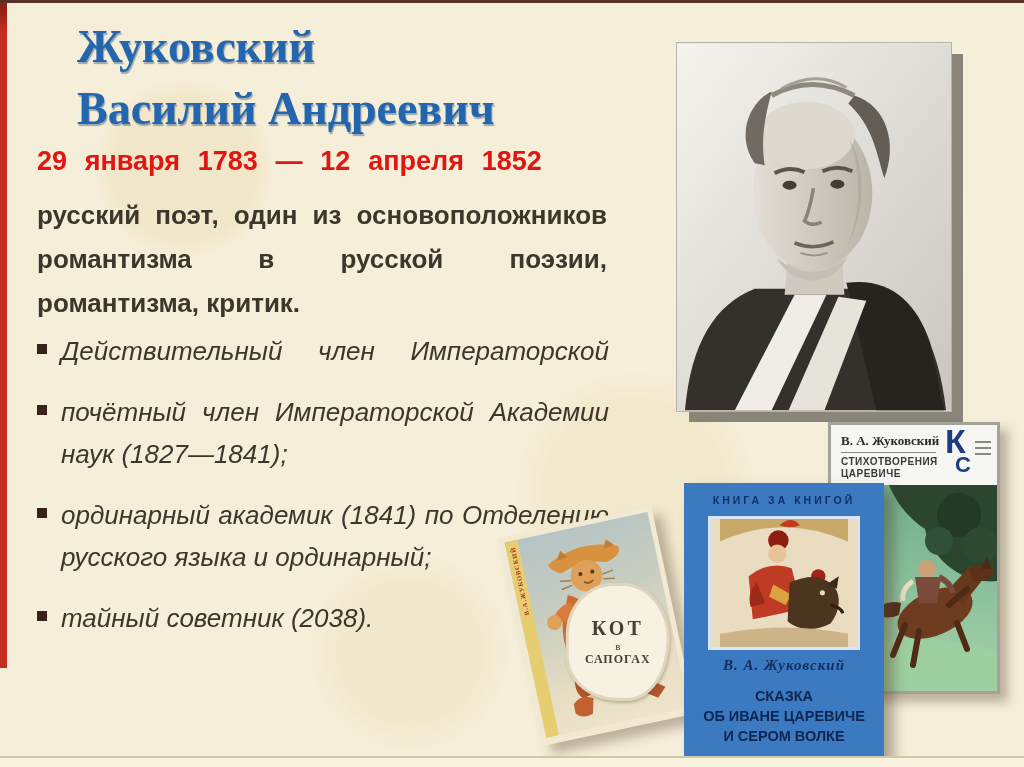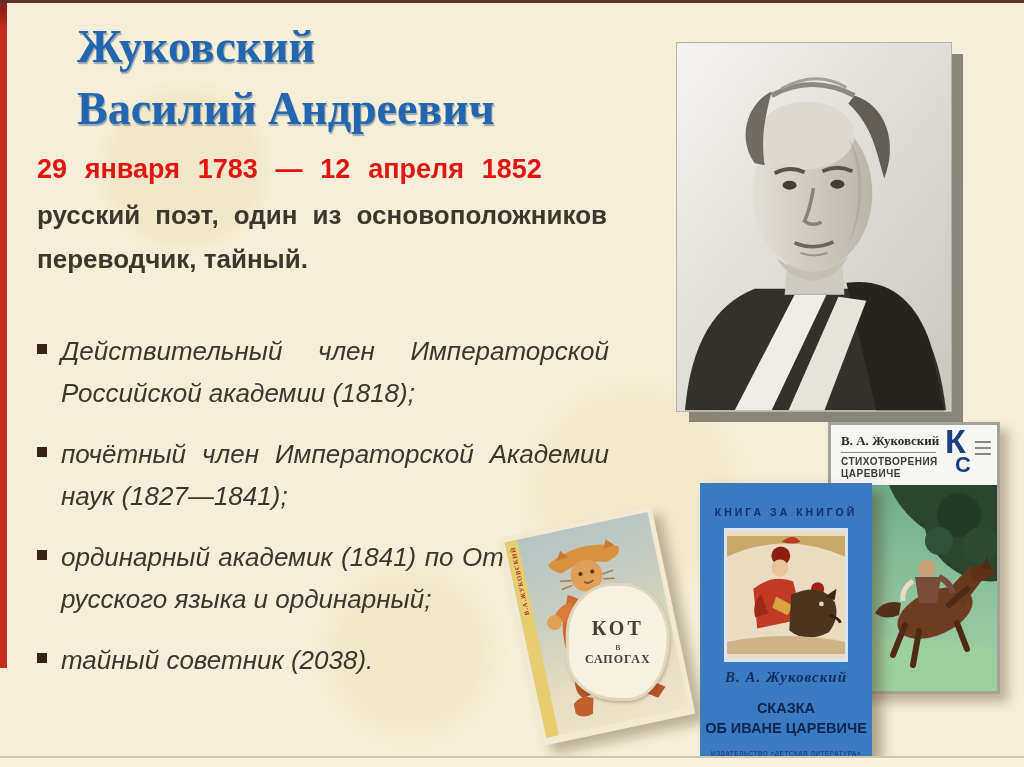--- a/index.html
+++ b/index.html
@@ -14,21 +14,21 @@
     overflow:hidden;}
   .topline{position:absolute;left:0;top:0;width:1024px;height:3px;background:#573028;z-index:9;}
   .leftstripe{position:absolute;left:0;top:0;width:7px;height:668px;background:linear-gradient(180deg,#8c2018 0 8px,#c22d1e 30px,#c22d1e);z-index:8;}
   .bottomstrip{position:absolute;left:0;bottom:0;width:1024px;height:9px;background:#f8f2df;border-top:2px solid #cfc7ab;z-index:8;}
 
   
   .title{position:absolute;left:37px;top:16px;width:600px;color:#2365ae;
     font-family:Liberation Serif, serif;font-weight:bold;font-size:46px;line-height:62px;
     text-shadow:1px 2px 1px rgba(21,58,99,.40);margin-left:40px;}
   .dates{position:absolute;left:37px;top:146px;width:600px;color:#e11511;font-weight:bold;
-    font-size:27px;word-spacing:.38em;margin-top:8px;}
+    font-size:27px;word-spacing:.38em;}
   .desc{position:absolute;left:37px;top:193px;width:570px;color:#3c362c;font-weight:bold;
     font-size:26px;line-height:44px;}
   .jline{text-align:justify;text-align-last:justify;}
   .jline.last{text-align-last:left;}
   .bullets{position:absolute;left:37px;top:330px;width:572px;color:#3c362c;font-size:26px;line-height:42px;font-style:italic;}
   .bullet{position:relative;padding-left:24px;margin-bottom:19px;}
   .bullet .sq{position:absolute;left:0;top:14px;width:10px;height:10px;background:#38221a;}
 
   
   .portrait-shadow{position:absolute;left:689px;top:54px;width:274px;height:368px;background:#6f6a62;opacity:.8;z-index:1;}
@@ -45,22 +45,22 @@
   .poems-rule{width:95px;height:1px;background:#8a8a84;margin:3px 0 3px 0;}
   .poems-title{font-size:10px;font-weight:bold;color:#3a3a3a;letter-spacing:.5px;line-height:12px;}
   .poems-logo{position:absolute;right:4px;top:2px;width:48px;text-align:left;color:#1d3e7e;line-height:.85;}
   .poems-logo .k{font-size:34px;font-weight:bold;}
   .poems-logo .c{font-size:22px;font-weight:bold;margin-left:10px;display:block;}
   .poems-logo .bar{position:absolute;right:2px;width:16px;height:2px;background:#8a8a84;}
   .poems-art{height:206px;}
   .poems-art svg{display:block;width:100%;height:100%;}
 
   
-  .book-tale{left:700px;top:483px;width:172px;height:276px;background:#3b79c0;
-    box-shadow:10px 8px 12px rgba(80,60,40,.42);z-index:4;padding-top:23px;}
+  .book-tale{left:684px;top:483px;width:200px;height:276px;background:#3b79c0;
+    box-shadow:10px 8px 12px rgba(80,60,40,.42);z-index:4;padding-top:11px;}
   .tale-series{text-align:center;font-size:10.5px;font-weight:bold;letter-spacing:3px;color:#13306b;}
   .tale-frame{margin:10px 24px 0 24px;height:128px;border:3px solid #d9e6f2;background:#e9dcc0;}
   .tale-frame svg{display:block;width:100%;height:100%;}
   .tale-author{margin-top:7px;text-align:center;font-family:"Liberation Serif",serif;font-style:italic;
     font-weight:bold;font-size:15px;letter-spacing:1px;color:#142f60;}
   .tale-title{margin-top:12px;text-align:center;font-weight:bold;font-size:14.5px;line-height:20px;color:#0f2650;}
   .tale-pub{margin-top:12px;text-align:center;font-size:6.5px;color:#14306b;letter-spacing:.5px;}
 
   
   .book-cat{left:519px;top:520px;width:156px;height:212px;transform:rotate(-12deg);
@@ -91,29 +91,29 @@
 
   <div class="title">
     <div>Жуковский</div>
     <div>Василий Андреевич</div>
   </div>
 
   <div class="dates">29 января 1783 — 12 апреля 1852</div>
 
   <div class="desc">
       <div class="jline">русский поэт, один из основоположников</div>
-      <div class="jline last">переводчик, тайный.</div>
+      <div class="jline">романтизма в русской поэзии,</div>
+      <div class="jline last">романтизма, критик.</div>
     </div>
 
   <div class="bullets">
     <div class="bullet">
       <span class="sq"></span>
       <div>
           <div class="jline">Действительный член Императорской</div>
-          <div class="jline last">Российской академии (1818);</div>
         </div>
     </div>
     <div class="bullet">
       <span class="sq"></span>
       <div>
           <div class="jline">почётный член Императорской Академии</div>
           <div class="jline last">наук (1827—1841);</div>
         </div>
     </div>
     <div class="bullet">
@@ -258,16 +258,17 @@
         <path d="M104,64 l12,-8 l-2,12 z" fill="#3c2a18"></path>
         <circle cx="100" cy="72" r="2.5" fill="#e8d9b8"></circle>
         <path d="M108,84 q10,2 12,8" stroke="#2e2012" stroke-width="3" fill="none"></path>
         <path d="M0,112 Q62,100 125,112 V125 H0 Z" fill="#cdb488"></path>
       </svg>
     </div>
     <div class="tale-author">В. А. Жуковский</div>
     <div class="tale-title">
       <div>СКАЗКА</div>
       <div>ОБ ИВАНЕ ЦАРЕВИЧЕ</div>
+      <div>И СЕРОМ ВОЛКЕ</div>
     </div>
     <div class="tale-pub">ИЗДАТЕЛЬСТВО «ДЕТСКАЯ ЛИТЕРАТУРА»</div>
   </div>
 </div>
 
 </body></html>

